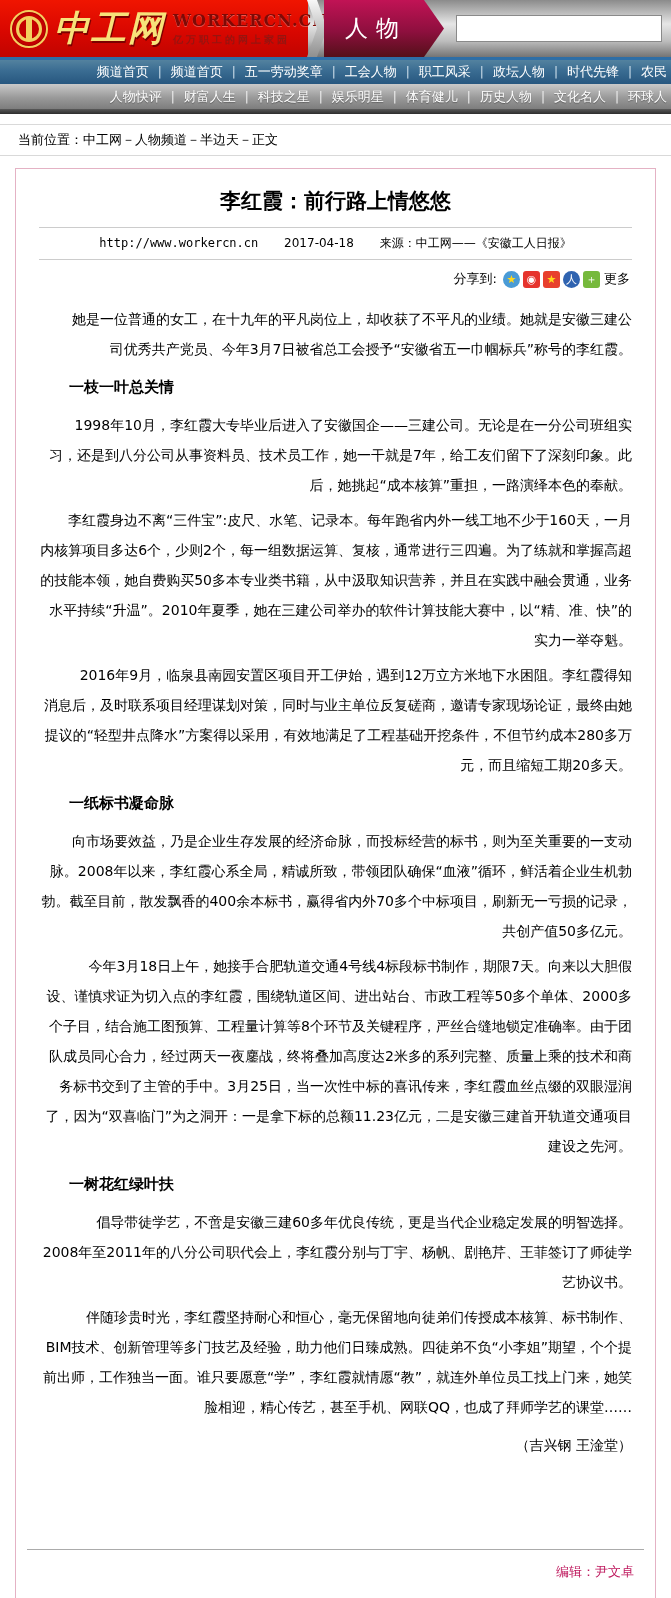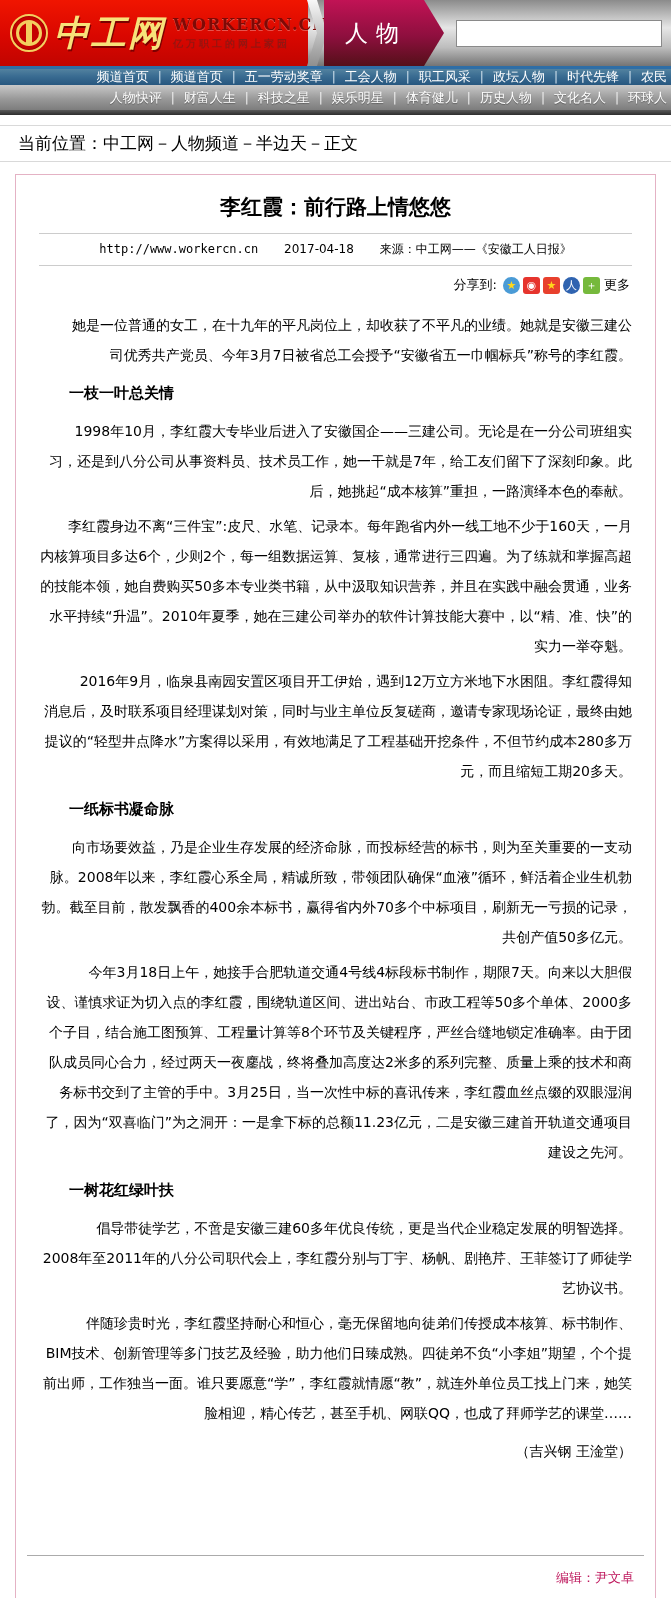--- a/index.html
+++ b/index.html
@@ -4,21 +4,21 @@
 <style>
   * { box-sizing: border-box; }
   html,body { margin:0; padding:0; }
   body {
     font-family: "DejaVu Sans", "Liberation Sans", sans-serif;
     background:#ffffff; color:#000;
   }
   .page { width:671px; height:1598px; margin:0 auto; overflow:hidden; background:#fff; position:relative; }
 
   
-  .site-header { height:66px; display:flex; align-items:stretch;
+  .site-header { height:57px; display:flex; align-items:stretch;
     background:linear-gradient(180deg,#8b8b8b 0%,#e6e6e6 42%,#bdbdbd 72%,#747474 100%); }
   .logo-area { width:308px; flex:0 0 auto; background:linear-gradient(180deg,#f01500 0%,#d90700 55%,#c10400 100%);
     display:flex; align-items:center; padding-left:10px; }
   .emblem { width:38px; height:38px; border-radius:50%; border:2px solid #f3cf5f; position:relative; flex:0 0 auto;
     background:#c40000; box-shadow:inset 0 0 0 1px #a80000; }
   .emblem::before { content:''; position:absolute; inset:4px; border-radius:50%; border:3px solid #f3cf5f; }
   .emblem::after { content:''; position:absolute; left:50%; top:5px; bottom:5px; width:6px; margin-left:-3px;
     background:#f3cf5f; border-radius:2px; }
   .logo-cn { font-size:35px; font-weight:bold; font-style:italic; color:#f7e27a; margin:0 8px 0 6px;
     text-shadow:1px 2px 0 #7c0000; letter-spacing:2px; white-space:nowrap; }
@@ -30,35 +30,35 @@
     clip-path:polygon(0 0,50% 0,100% 50%,50% 100%,0 100%,50% 50%); margin-left:-1px; }
   .section-tab { width:120px; flex:0 0 auto; margin-left:-3px;
     background:linear-gradient(180deg,#c11355 0%,#8e0f3e 55%,#541019 100%);
     clip-path:polygon(0 0,calc(100% - 20px) 0,100% 50%,calc(100% - 20px) 100%,0 100%);
     display:flex; align-items:center; justify-content:center; padding-right:16px;
     color:#fff; font-size:23px; letter-spacing:8px; cursor:pointer; }
   .header-rest { flex:1; display:flex; align-items:center; justify-content:flex-end; padding-right:9px; }
   .search-input { width:206px; height:27px; border:1px solid #8a8a8a; background:#fff; padding:0 6px; font-size:13px; }
 
   
-  .nav-primary { height:19px; border-top:3px solid #2e6ea6;
+  .nav-primary { height:27px; border-top:3px solid #2e6ea6;
     background:linear-gradient(180deg,#53829f 0%,#3a6c92 45%,#27577f 100%); }
   .nav-secondary { height:25px; background:linear-gradient(180deg,#c9c9c9 0%,#999999 55%,#7d7d7d 100%); }
   .nav-edge { height:5px; background:linear-gradient(180deg,#595959,#2d2d2d); }
   .nav-list { list-style:none; margin:0; padding:0 4px 0 0; height:100%; display:flex; align-items:center;
     justify-content:flex-end; white-space:nowrap; overflow:hidden; }
   .nav-list li { display:flex; align-items:center; }
   .nav-primary .nav-list li + li::before { content:"|"; color:#cfe0ec; margin:0 9px; font-size:12px; }
   .nav-secondary .nav-list li + li::before { content:"|"; color:#efefef; margin:0 9px; font-size:12px; }
   .nav-list a { color:#ffffff; text-decoration:none; font-size:13px; }
   .nav-secondary .nav-list a { text-shadow:0 1px 1px rgba(0,0,0,0.35); }
 
   
   .breadcrumb-bar { margin-top:10px; border-top:1px solid #d9d9d9; border-bottom:1px solid #d9d9d9;
-    padding:6px 0 6px 18px; font-size:17px; color:#000; }
+    padding:6px 0 6px 18px; font-size:13px; color:#000; }
   .breadcrumb-bar .path { cursor:pointer; }
 
   
   .article-box { width:641px; margin:12px auto 0; border:1px solid #e4b2c4; height:1440px;
     padding:0 23px; position:relative; background:#fff; }
   .article-title { text-align:center; font-size:21px; font-weight:bold; margin:18px 0 12px; color:#000; }
   .meta-row { border-top:1px solid #cccccc; border-bottom:1px solid #cccccc; text-align:center;
     font-size:12px; padding:7px 0; color:#000; }
   .meta-row .m { margin:0 11px; }
   .meta-row .url { font-family:"DejaVu Sans Mono","Liberation Mono",monospace; }

